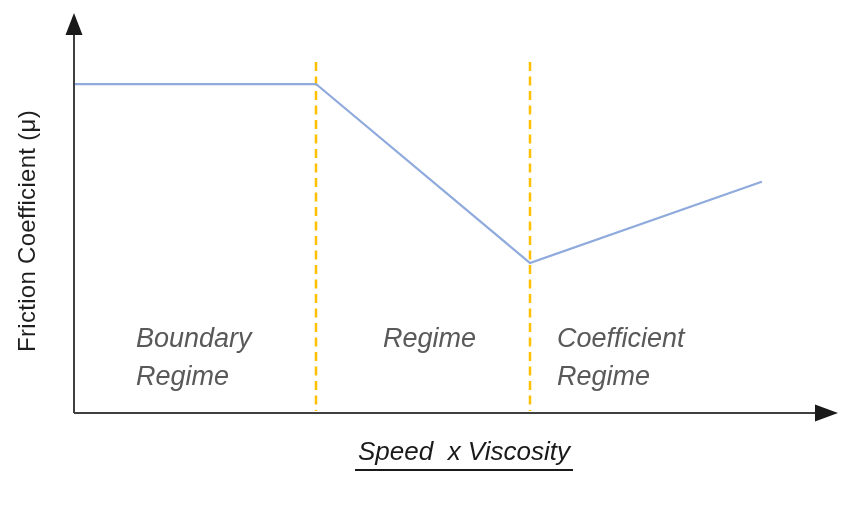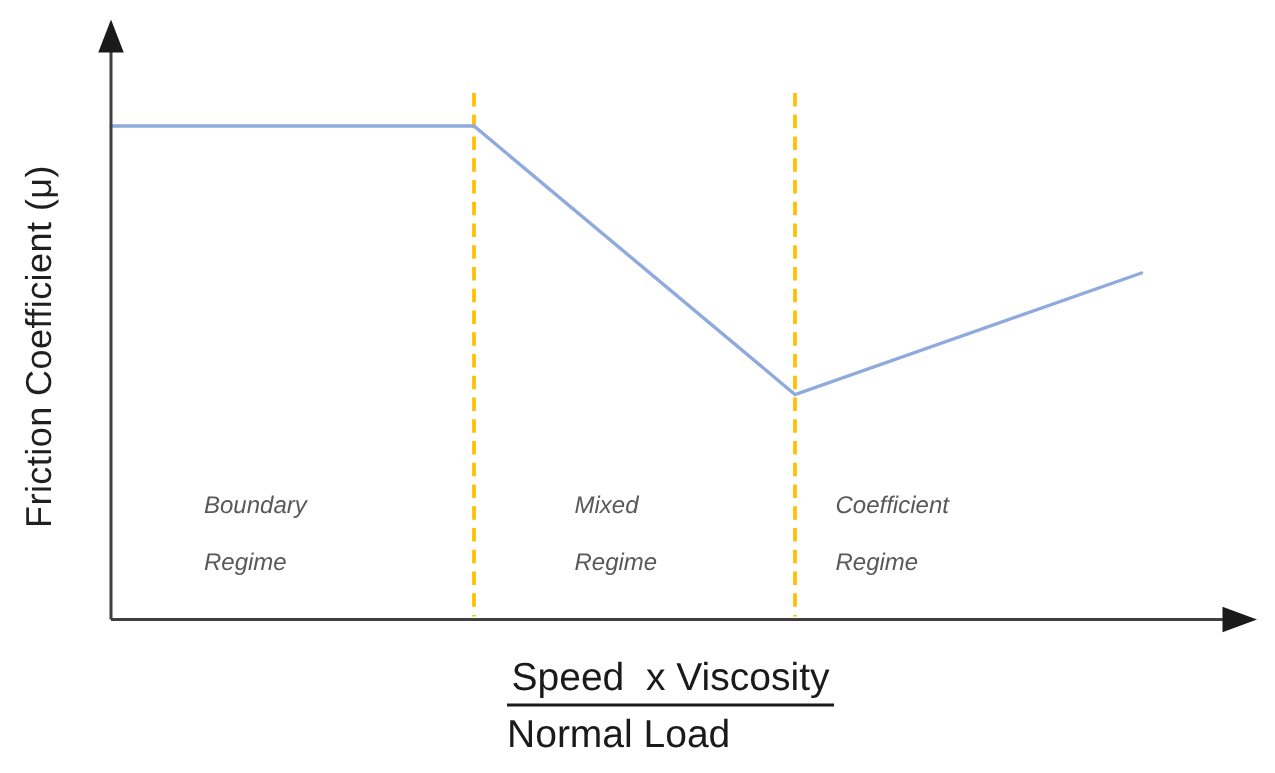--- a/index.html
+++ b/index.html
@@ -18,37 +18,38 @@
     top: 231px;
     transform: translate(-50%, -50%) rotate(-90deg);
     white-space: nowrap;
     font-size: 24px;
     color: #1f1f1f;
     letter-spacing: 0.3px;
   }
   .regime-label {
     position: absolute;
     font-style: italic;
-    font-size: 16px;
+    font-size: 27px;
     line-height: 38px;
     color: #595959;
     white-space: nowrap;
   }
   .regime-boundary-pos   { left: 136px; top: 319px; }
   .regime-mixed-pos      { left: 383px; top: 319px; }
   .regime-hydro-pos      { left: 557px; top: 319px; }
   .x-axis-label {
     position: absolute;
-    left: 447px;
+    left: 464px;
     top: 436px;
     transform: translateX(-50%);
-    text-align: left;
+    text-align: center;
     color: #1a1a1a;
     font-size: 26px;
     line-height: 31px;
+    font-style: italic;
   }
   .x-axis-label .numerator {
     display: inline-block;
     white-space: pre;
     border-bottom: 2.5px solid #1a1a1a;
     padding: 0 3px 2px 3px;
   }
   .x-axis-label .denominator {
     padding-top: 3px;
     white-space: pre;
@@ -73,26 +74,24 @@
     <polygon points="838,413 815,404.5 815,421.5" fill="#1a1a1a"></polygon>
   </svg>
 
   <div class="y-axis-label">Friction Coefficient (μ)</div>
 
   <div class="regime-label regime-boundary-pos">
     <div>Boundary</div>
     <div>Regime</div>
   </div>
   <div class="regime-label regime-mixed-pos">
-    <div>Mixed</div>
     <div>Regime</div>
   </div>
   <div class="regime-label regime-hydro-pos">
     <div>Coefficient</div>
     <div>Regime</div>
   </div>
 
   <div class="x-axis-label">
     <div class="numerator">Speed  x Viscosity</div>
-    <div class="denominator">Normal Load</div>
   </div>
 
 </div>
 
 </body></html>

